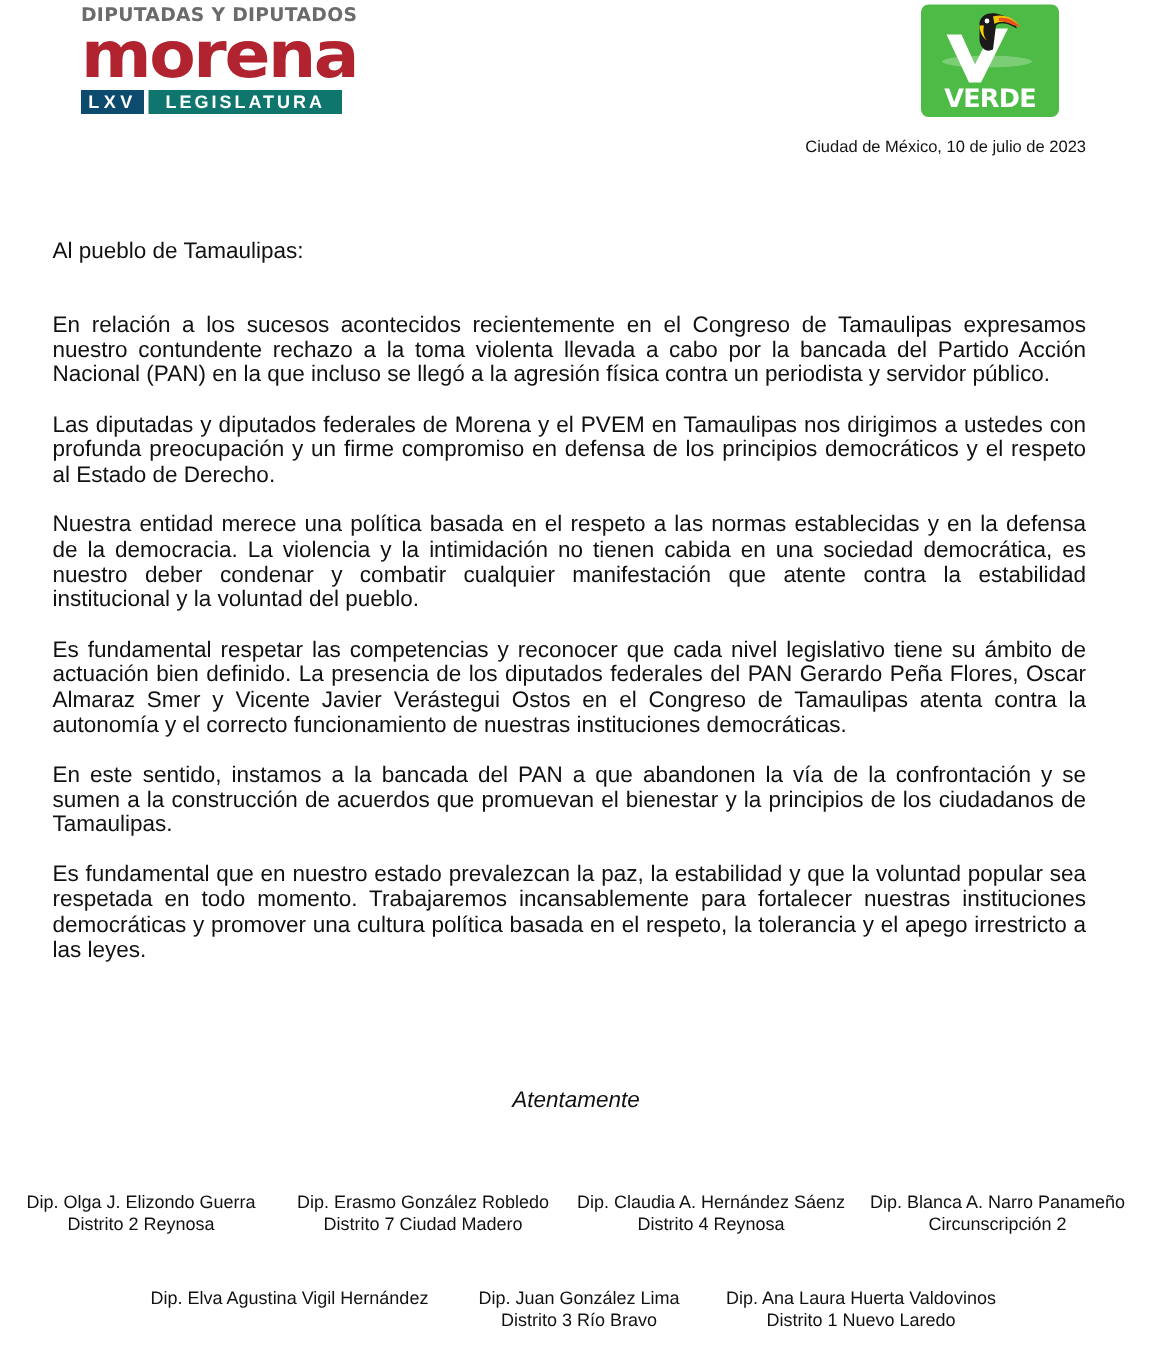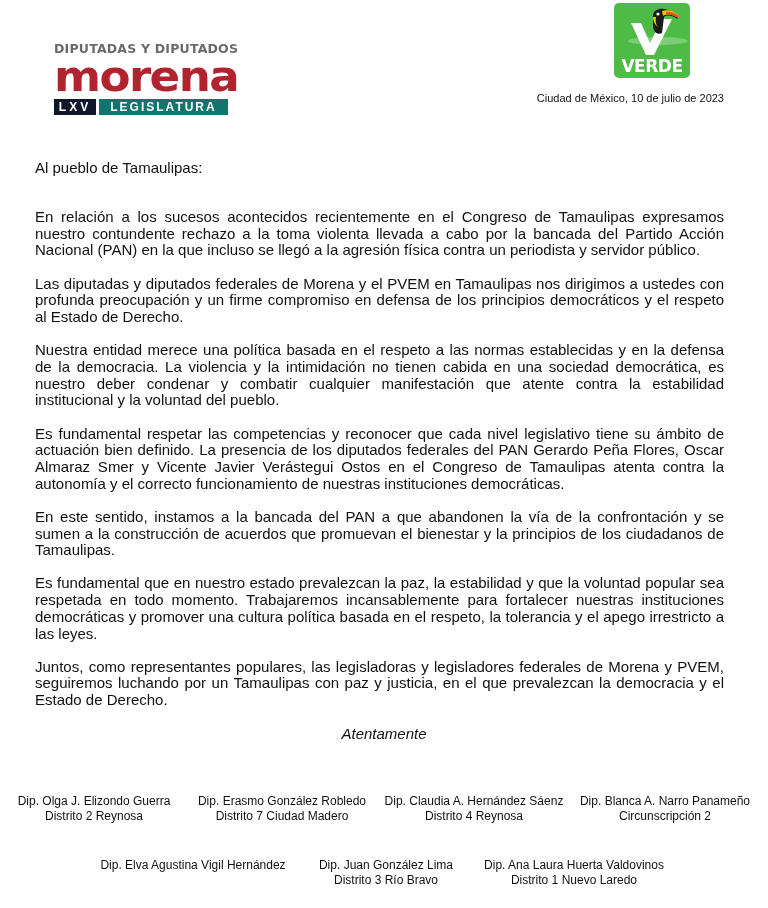--- a/index.html
+++ b/index.html
@@ -1,30 +1,30 @@
 <!DOCTYPE html>
 <html><head>
   <meta charset="utf-8">
   <style>
     html, body { margin: 0; padding: 0; background: #ffffff; }
     body { width: 768px; height: 908px; position: relative; overflow: hidden;
            font-family: "Liberation Sans", sans-serif; color: #111; }
     .logo-morena { position: absolute; left: 54px; top: 3px; width: 174px; }
     .lm-top { font-family: "DejaVu Sans", sans-serif; font-weight: bold; font-size: 12.5px;
-              color: #6b6b6b; letter-spacing: 0.2px; white-space: nowrap; line-height: 14px; margin-top: 39px; }
+              color: #6b6b6b; letter-spacing: 0.2px; white-space: nowrap; line-height: 14px; }
     .lm-main { font-family: "DejaVu Sans", sans-serif; font-weight: bold; font-size: 43px;
                color: #b0232f; line-height: 40px; letter-spacing: -1.5px; margin-top: 0px;
                transform: scaleX(1.05); transform-origin: left; }
     .lm-bot { display: flex; margin-top: 3px; height: 16px; }
-    .lm-lxv { background: #0f172a; color: #fff; font-weight: bold; font-size: 12px;
+    .lm-lxv { background: #0c4a6e; color: #fff; font-weight: bold; font-size: 12px;
               letter-spacing: 3px; padding: 0 3px; line-height: 16px; width: 36px; text-align: center; }
     .lm-leg { background: #0f766e; color: #fff; font-weight: bold; font-size: 12px;
               letter-spacing: 2px; line-height: 16px; margin-left: 3px; flex: 1; text-align: center; }
 
-    .logo-verde { position: absolute; left: 614px; top: 3px; width: 76px; height: 75px;
+    .logo-verde { position: absolute; left: 614px; top: 3px; width: 92px; height: 75px;
                   background: #4dbb46; border-radius: 5px; overflow: hidden; }
     .lv-svg { position: absolute; left: 0; top: 0; }
     .lv-text { position: absolute; left: 0; right: 0; bottom: 2px; text-align: center;
                color: #fff; font-family: "DejaVu Sans", sans-serif; font-weight: bold;
                font-size: 17px; letter-spacing: -0.5px; }
 
     .date { position: absolute; right: 44px; top: 92px; font-size: 11px; }
     .greeting { position: absolute; left: 35px; top: 159px; font-size: 15px; }
 
     .body { position: absolute; left: 35px; top: 209px; width: 689px; font-size: 15px;
@@ -64,21 +64,20 @@
 
 <div class="greeting">Al pueblo de Tamaulipas:</div>
 
 <div class="body">
   <p>En relación a los sucesos acontecidos recientemente en el Congreso de Tamaulipas expresamos nuestro contundente rechazo a la toma violenta llevada a cabo por la bancada del Partido Acción Nacional (PAN) en la que incluso se llegó a la agresión física contra un periodista y servidor público.</p>
   <p>Las diputadas y diputados federales de Morena y el PVEM en Tamaulipas nos dirigimos a ustedes con profunda preocupación y un firme compromiso en defensa de los principios democráticos y el respeto al Estado de Derecho.</p>
   <p>Nuestra entidad merece una política basada en el respeto a las normas establecidas y en la defensa de la democracia. La violencia y la intimidación no tienen cabida en una sociedad democrática,  es nuestro deber condenar y combatir cualquier manifestación que atente contra la estabilidad institucional y la voluntad del pueblo.</p>
   <p>Es fundamental respetar las competencias y reconocer que cada nivel legislativo tiene su ámbito de actuación bien definido. La presencia de los diputados federales del PAN Gerardo Peña Flores, Oscar Almaraz Smer y Vicente Javier Verástegui Ostos en el Congreso de Tamaulipas atenta contra la autonomía y el correcto funcionamiento de nuestras instituciones democráticas.</p>
   <p>En este sentido, instamos a la bancada del PAN a que abandonen la vía de la confrontación y se sumen a la construcción de acuerdos que promuevan el bienestar y la principios de los ciudadanos de Tamaulipas.</p>
   <p>Es fundamental que en nuestro estado prevalezcan la paz, la estabilidad y que la voluntad popular sea respetada en todo momento. Trabajaremos incansablemente para fortalecer nuestras instituciones democráticas y promover una cultura política basada en el respeto, la tolerancia y el apego irrestricto a las leyes.</p>
-  <p>Juntos, como representantes populares, las legisladoras y legisladores federales de Morena y PVEM, seguiremos luchando por un Tamaulipas con paz y justicia, en el que prevalezcan la democracia y el Estado de Derecho.</p>
 </div>
 
 <div class="closing">Atentamente</div>
 
 <div class="sig" style="left:14px; top:794px; width:160px;">
   <div>Dip. Olga J. Elizondo Guerra</div>
   <div>Distrito 2 Reynosa</div>
 </div>
 <div class="sig" style="left:196px; top:794px; width:172px;">
   <div>Dip. Erasmo González Robledo</div>

